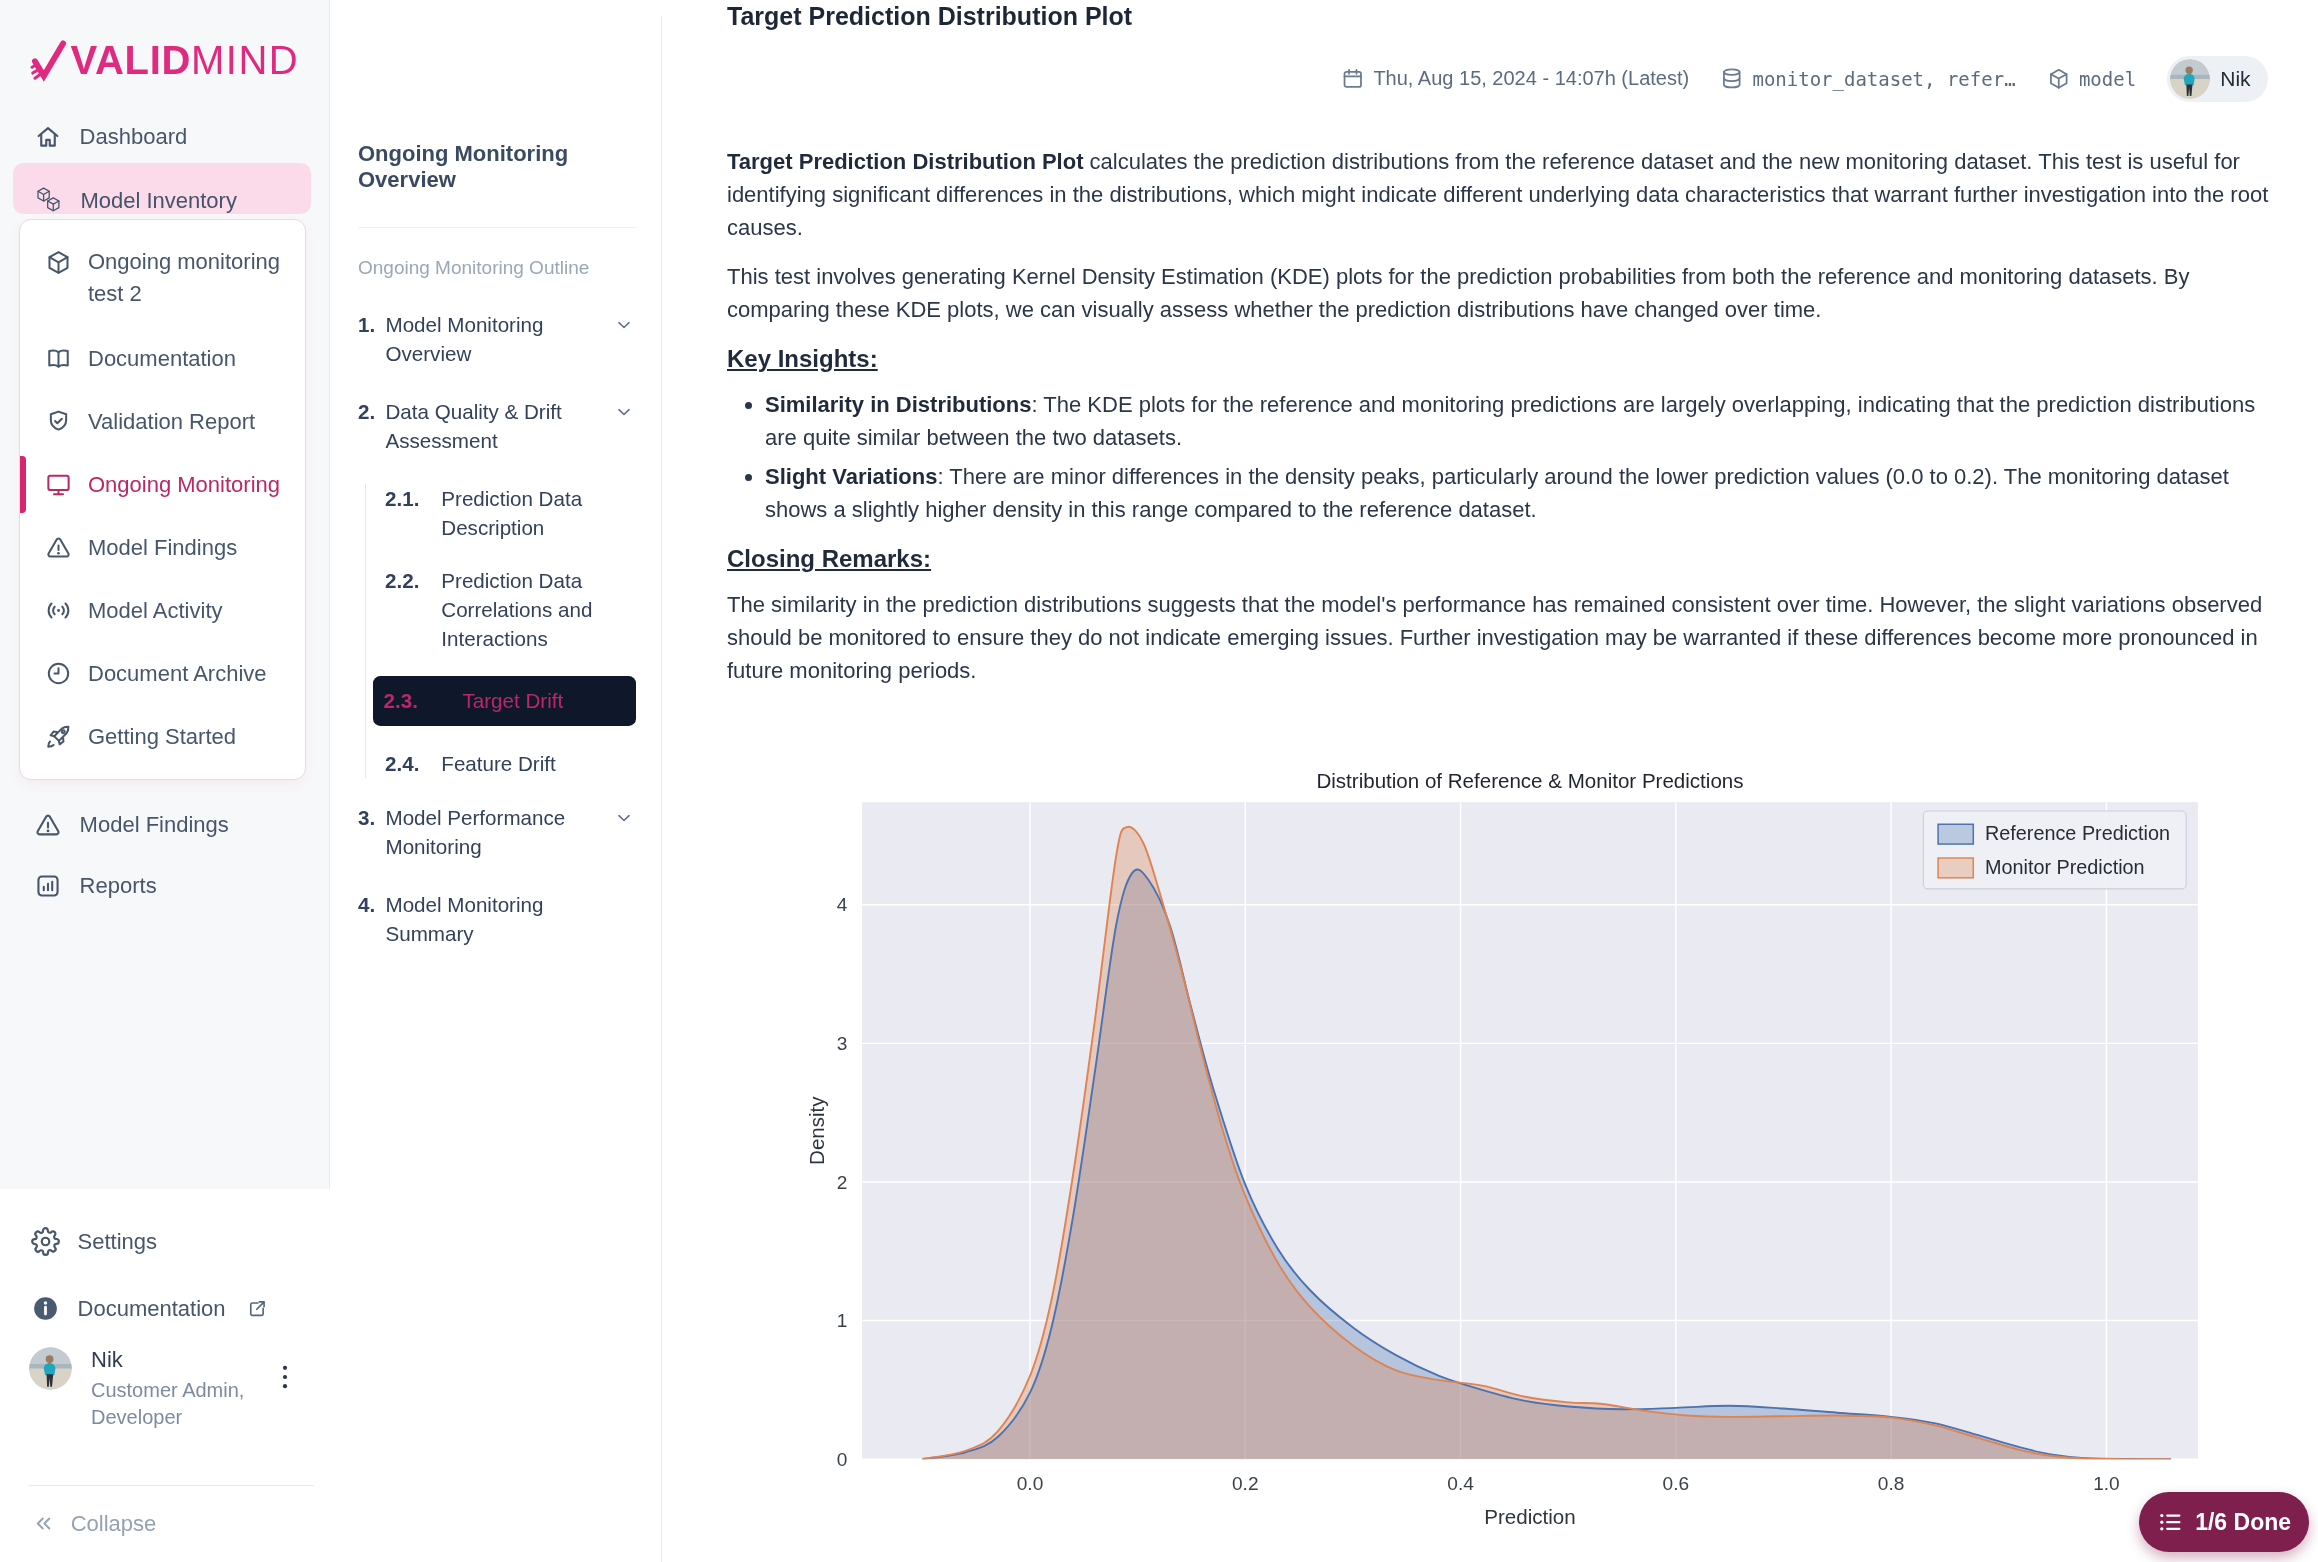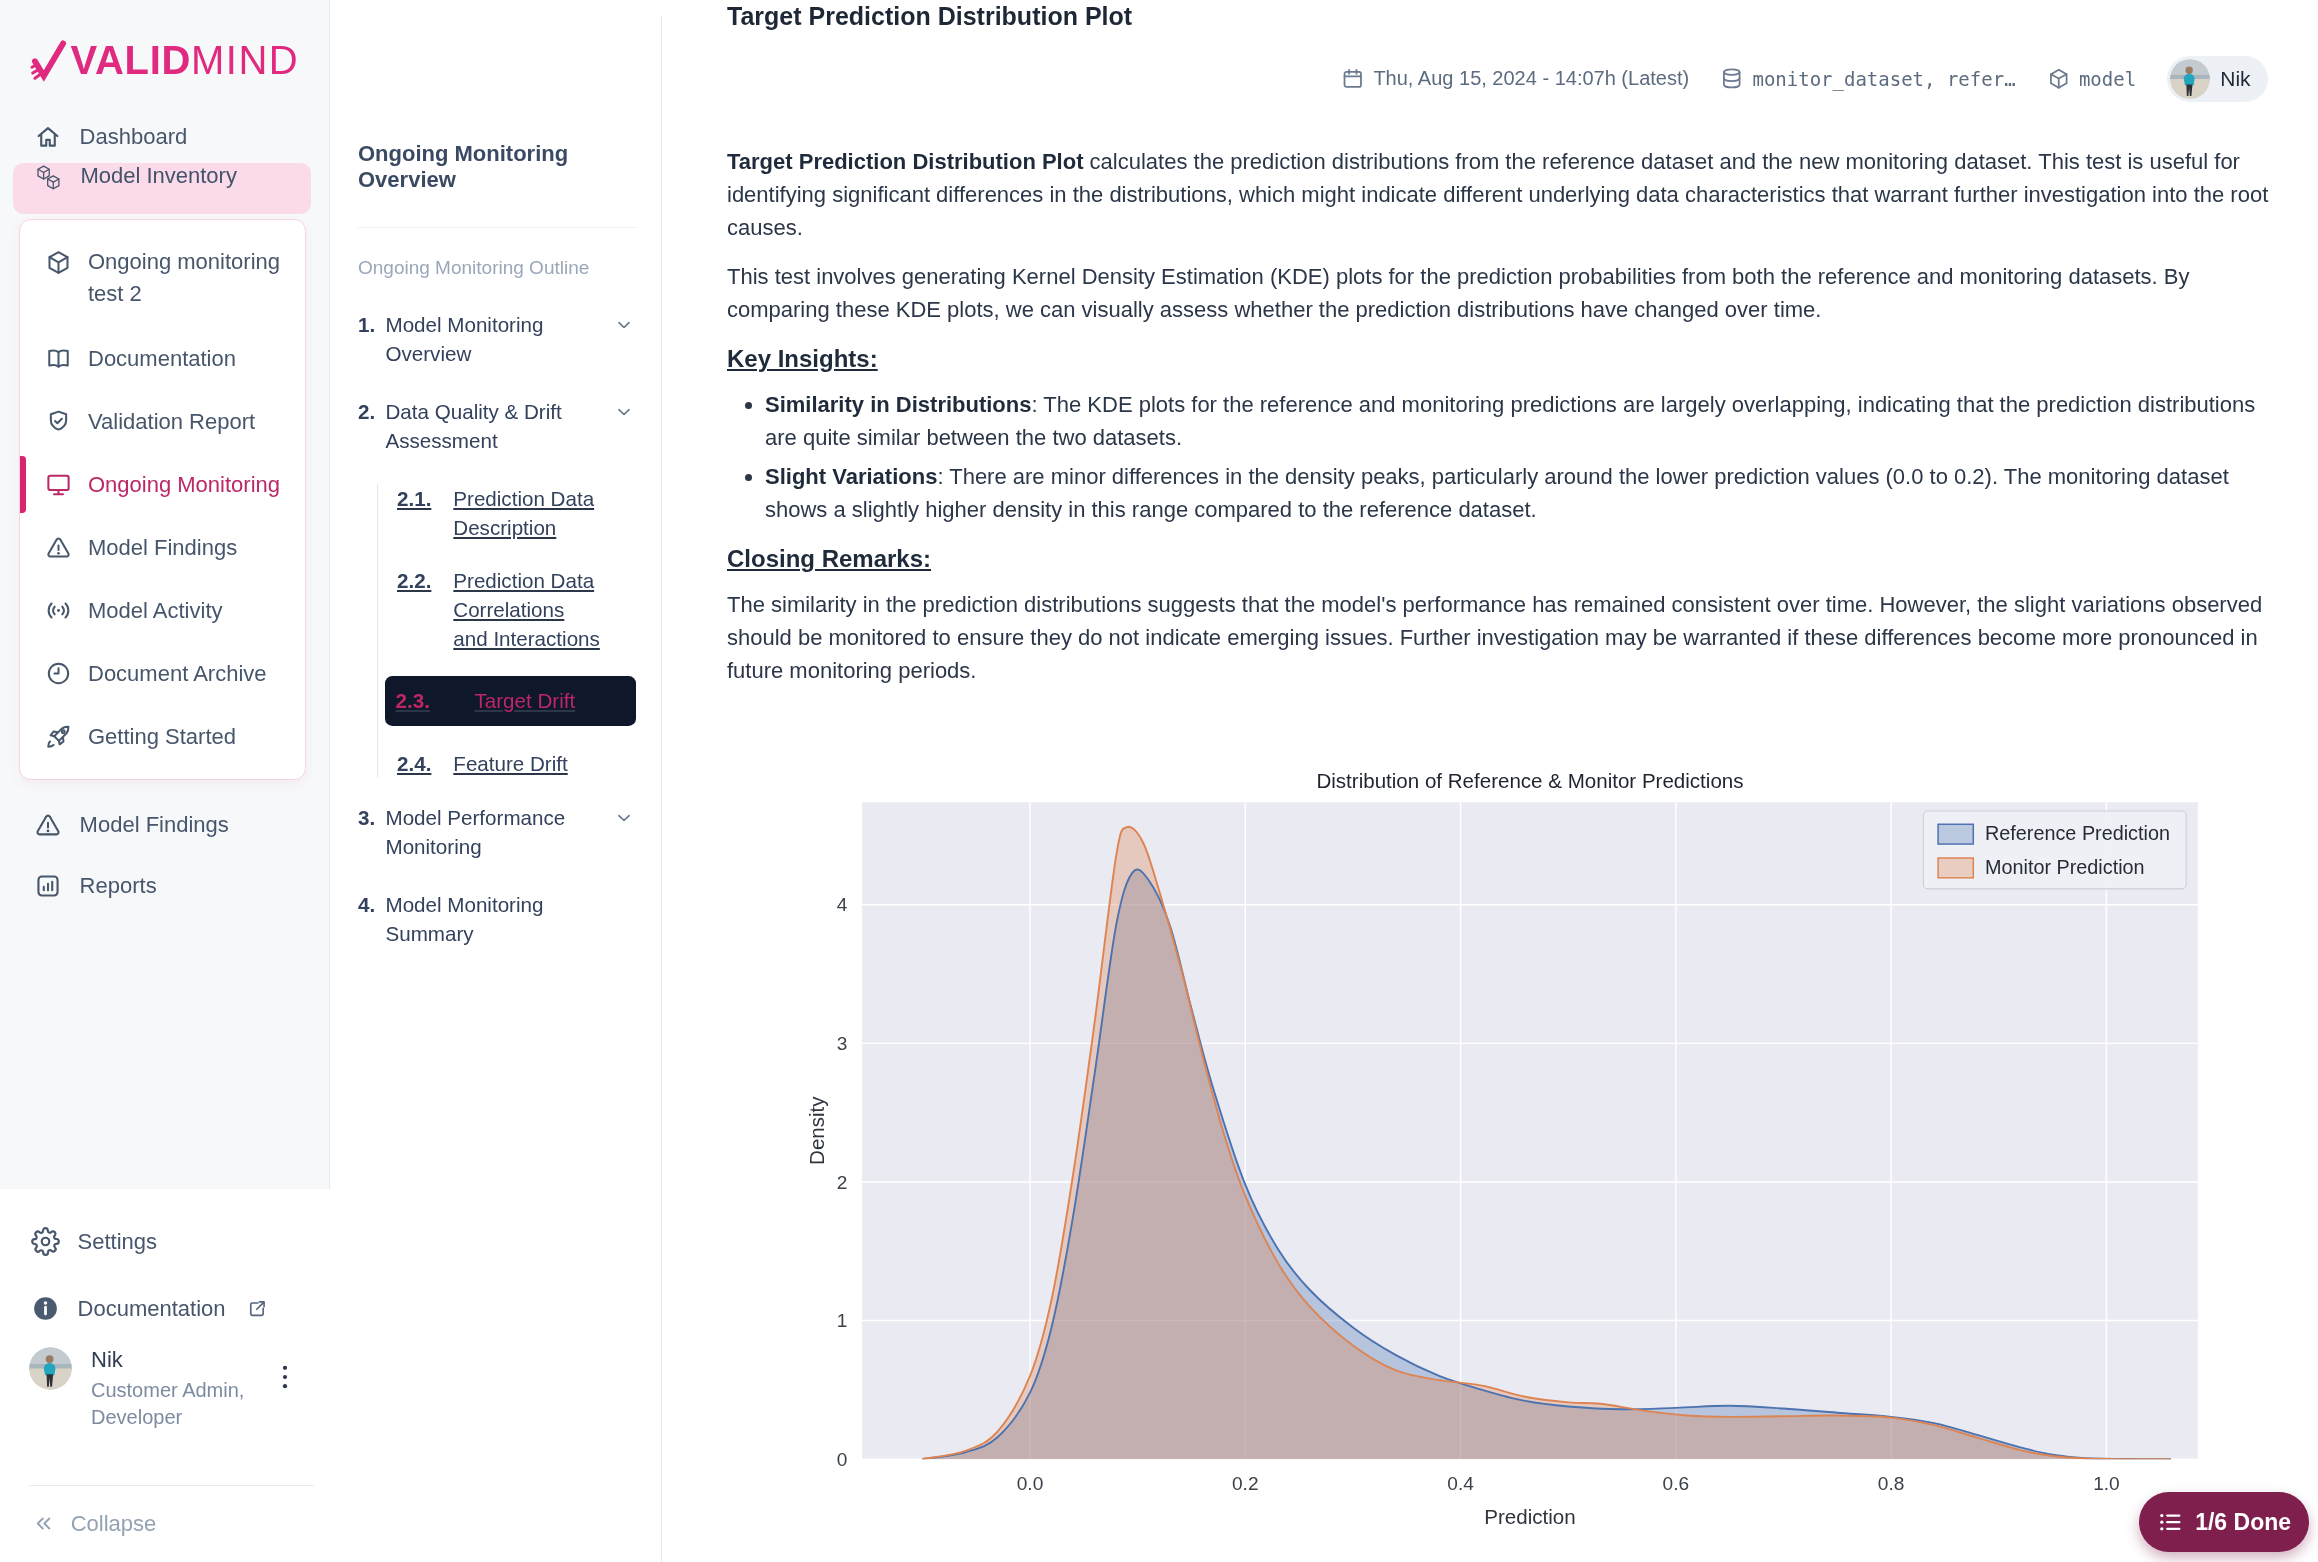--- a/index.html
+++ b/index.html
@@ -14,21 +14,21 @@
   .logo .mark{width:40px;height:43px;margin-right:1.5px;}
   .logo .bold{font-size:40px;font-weight:800;color:#e02a80;letter-spacing:0.7px;}
   .logo .light{font-size:40px;font-weight:250;color:#e02a80;letter-spacing:1.5px;}
 
   .side-item{position:absolute;left:0;width:100%;height:53px;display:flex;
              align-items:center;gap:17.6px;padding:0 14.7px 0 34px;font-size:22px;color:#47566b;cursor:pointer;}
   .side-item .icon{width:28px;height:28px;flex:0 0 28px;display:flex;}
   .side-item .icon svg{width:28px;height:28px;}
 
   .inventory-pill{position:absolute;left:13.2px;right:18.4px;top:163px;height:51px;border-radius:10.3px;
-                  background:#fbdbe9;display:flex;align-items:flex-start;gap:17.6px;padding-left:20.6px;
+                  background:#fbdbe9;display:flex;align-items:flex-end;gap:17.6px;padding-left:20.6px;
                   font-size:22px;color:#43536a;font-weight:500;cursor:pointer;}
   .inventory-pill .icon{width:29px;height:29px;display:flex;}
   .inventory-pill .icon svg{width:29px;height:29px;}
 
   .group-card{position:absolute;left:19px;right:23px;top:219px;height:561px;background:#fff;
               border:1.5px solid #f7d2e2;border-radius:11.8px;box-shadow:0 4.4px 10.3px rgba(180,60,110,.06);
               padding:16px 0 0 0;overflow:hidden;}
   .grp-item{position:relative;height:63px;display:flex;align-items:center;gap:16px;
             padding:0 13.2px 0 25px;font-size:22px;color:#47566b;cursor:pointer;}
   .grp-item.two-line{height:91px;align-items:flex-start;padding-top:10.3px;}
@@ -66,21 +66,21 @@
                border-right:0.7px solid #e8ebf0;padding:125px 25px 0 28px;}
   .outline-title{font-size:22px;font-weight:600;color:#3b4a63;margin:0 0 34px 0;}
   .outline-hr{border:none;border-top:0.7px solid #eef1f5;margin:0 0 29px 0;}
   .outline-label{font-size:19px;color:#9aa7b8;font-weight:500;margin-bottom:31px;}
   .ol-item{position:relative;display:flex;gap:10.3px;font-size:20.6px;color:#33415c;
            margin-bottom:29px;line-height:29px;cursor:pointer;}
   .ol-item .num{font-weight:600;white-space:nowrap;}
   .ol-item .lbl{font-weight:400;padding-right:32px;}
   .ol-item .chev{position:absolute;right:1.5px;top:3.7px;width:22px;height:22px;color:#64748b;}
   .ol-item .chev svg{width:22px;height:22px;}
-  .ol-sub{border-left:1.5px solid #e3e8ee;margin:0 0 25px 19px;padding-left:19px;text-decoration:underline;}
+  .ol-sub{border-left:1.5px solid #e3e8ee;margin:0 0 25px 7px;padding-left:19px;}
   .ol-sub .ol-item{margin-bottom:23.5px;}
   .ol-sub .ol-item .num{min-width:46px;}
   .ol-item.active{background:#0f172a;border-radius:7.3px;padding:10.3px 10.3px;margin-left:-11.8px;color:#bb2767;gap:33px;}
   .ol-item.active .num,.ol-item.active .lbl{color:#bb2767;}
 
   
   .content{position:absolute;left:727px;top:0;width:1553px;height:1562px;}
   .page-title{font-size:25px;font-weight:600;color:#1d2736;margin:0;position:absolute;top:1.5px;left:0;}
   .meta-row{position:absolute;top:56px;right:11.8px;display:flex;align-items:center;gap:31px;
             font-size:20px;color:#5c6b80;}

